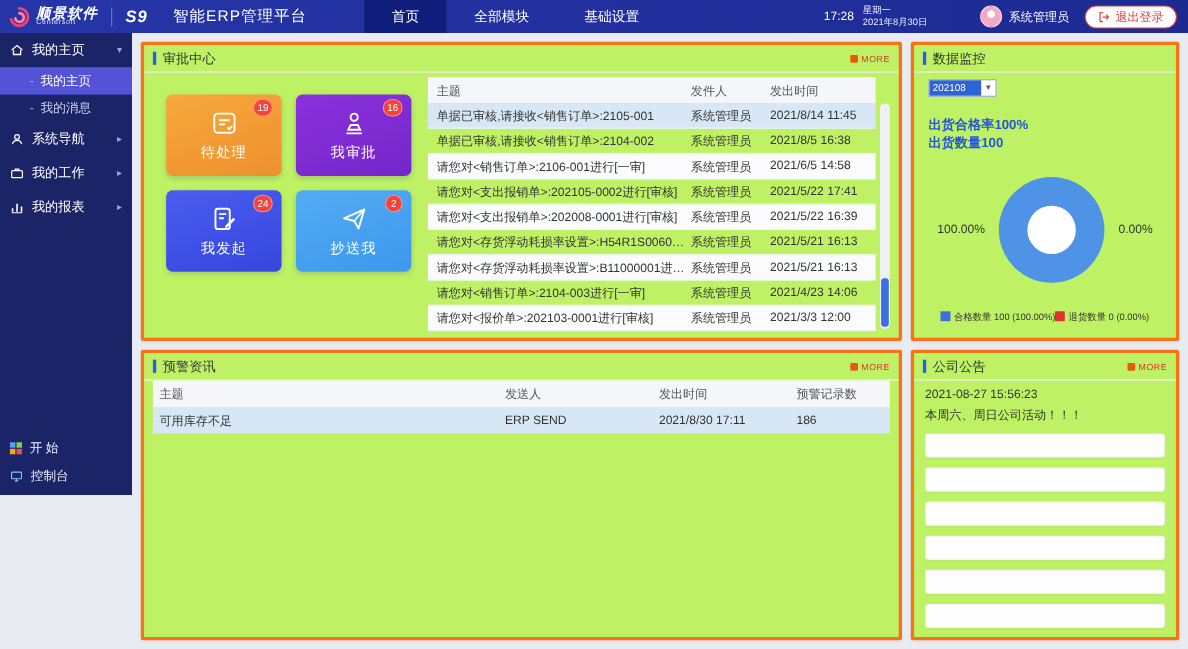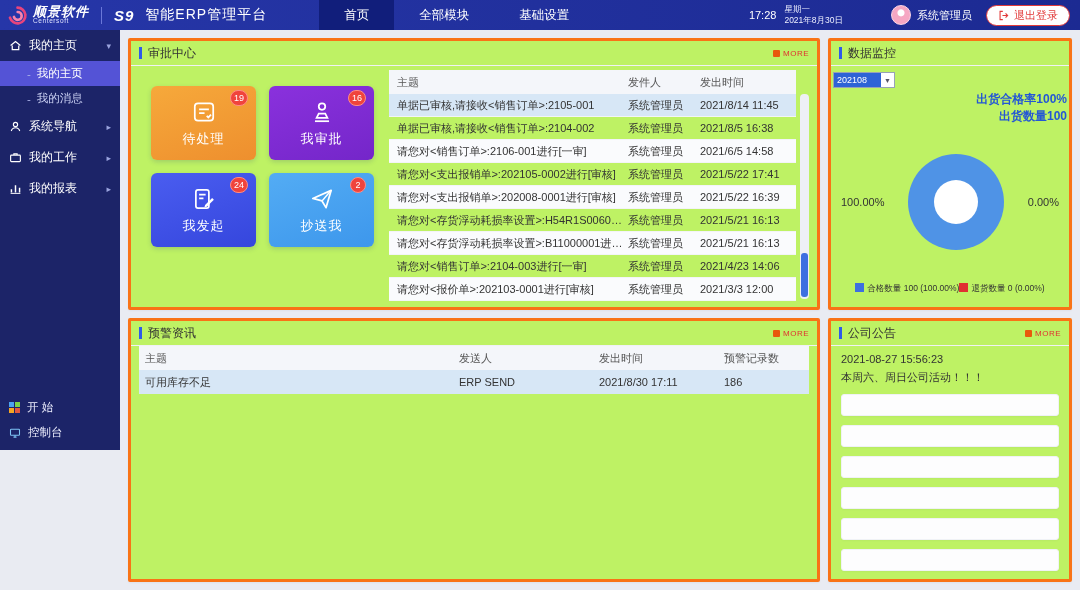--- a/index.html
+++ b/index.html
@@ -7,21 +7,21 @@
   body{font-family:"Liberation Sans","DejaVu Sans",sans-serif;background:#e9ebf2;color:#333;position:relative}
 
   
   .topbar{position:absolute;top:0;left:0;width:1080px;height:30px;background:linear-gradient(90deg,#2636a8,#1c2a92);display:flex;align-items:center;color:#fff;z-index:9}
   .brand{display:flex;align-items:center;gap:5px;padding-left:7px}
   .brand-txt{line-height:1;font-style:italic}
   .brand-name{font-size:13px;font-weight:bold;letter-spacing:1px}
   .brand-sub{font-size:6.5px;letter-spacing:.6px;color:#dfe3ff;font-style:normal}
   .vdiv{width:1px;height:17px;background:#6a77d8;margin:0 7px}
   .s9{font-size:15px;font-weight:bold;font-style:italic;letter-spacing:1px}
-  .app-title{font-size:14px;margin-left:6px;letter-spacing:1px}
+  .app-title{font-size:14px;margin-left:18px;letter-spacing:1px}
   .topnav{display:flex;height:100%;margin-left:52px}
   .nav-item{padding:0 25px;display:flex;align-items:center;font-size:12.5px;cursor:pointer}
   .nav-item.active{background:#111e7b}
   .top-right{margin-left:auto;display:flex;align-items:center;padding-right:10px}
   .clock{font-size:11px;margin-right:8px}
   .datebox{font-size:8.5px;line-height:1.35;margin-right:48px;color:#eef0ff}
   .avatar{width:20px;height:20px;border-radius:50%;background:radial-gradient(circle at 50% 38%,#ffffff 0 3px,#f6a7c3 4px 100%);border:1px solid #ffd7e6;margin-right:6px}
   .username{font-size:11px;margin-right:14px}
   .logout-btn{display:flex;align-items:center;gap:5px;background:#fff;color:#e23b3b;border:1px solid #e23b3b;border-radius:11px;height:21px;padding:0 11px;font-size:11px;cursor:pointer}
 
@@ -73,25 +73,25 @@
   .a-head,.a-row{display:flex;align-items:center;font-size:11px}
   .a-head{height:24px;background:#f4f6fa;color:#555}
   .a-row{height:24px;cursor:pointer}
   .a-row.sel{background:#d7e7f6}
   .a1{flex:1;padding-left:6px}
   .a2{width:140px;flex:none}
   .a3{width:125px;flex:none}
   .a4{width:85px;flex:none}
 
   
-  .mo-body{flex:1;display:flex;flex-direction:column;padding:6px 2px 4px;min-height:0}
+  .mo-body{flex:1;display:flex;flex-direction:column;padding:6px 13px 4px;min-height:0}
   .mo-select{width:62px;height:16px;border:1px solid #98a2b6;display:flex;align-items:center;font-size:9px;background:#fff;cursor:pointer}
   .mo-select .val{flex:1;background:#2e63d6;color:#fff;padding:1px 3px;line-height:12px}
   .mo-select .arrow{width:13px;text-align:center;color:#556;font-size:7px}
-  .mo-stats{text-align:right;color:#2457d5;font-size:12px;font-weight:bold;line-height:17px;margin-top:3px}
+  .mo-stats{text-align:left;color:#2457d5;font-size:12px;font-weight:bold;line-height:17px;margin-top:17px}
   .mo-chart{flex:1;display:flex;align-items:center;justify-content:space-between;padding:0 8px;min-height:0}
   .donut{width:96px;height:96px;border-radius:50%;background:#4f93e6;position:relative;flex:none}
   .donut::after{content:"";position:absolute;inset:26px;background:#fff;border-radius:50%}
   .side-label{font-size:11px;color:#333}
   .mo-legend{display:flex;justify-content:center;padding:4px 0 8px;font-size:8.5px;align-items:center;color:#333}
   .sw{width:9px;height:9px;display:inline-block;margin-right:3px;vertical-align:-1px;background:#999}
 
   
   .an-body{padding:7px 10px;flex:1;overflow:hidden}
   .an-time{font-size:11px;color:#333}

